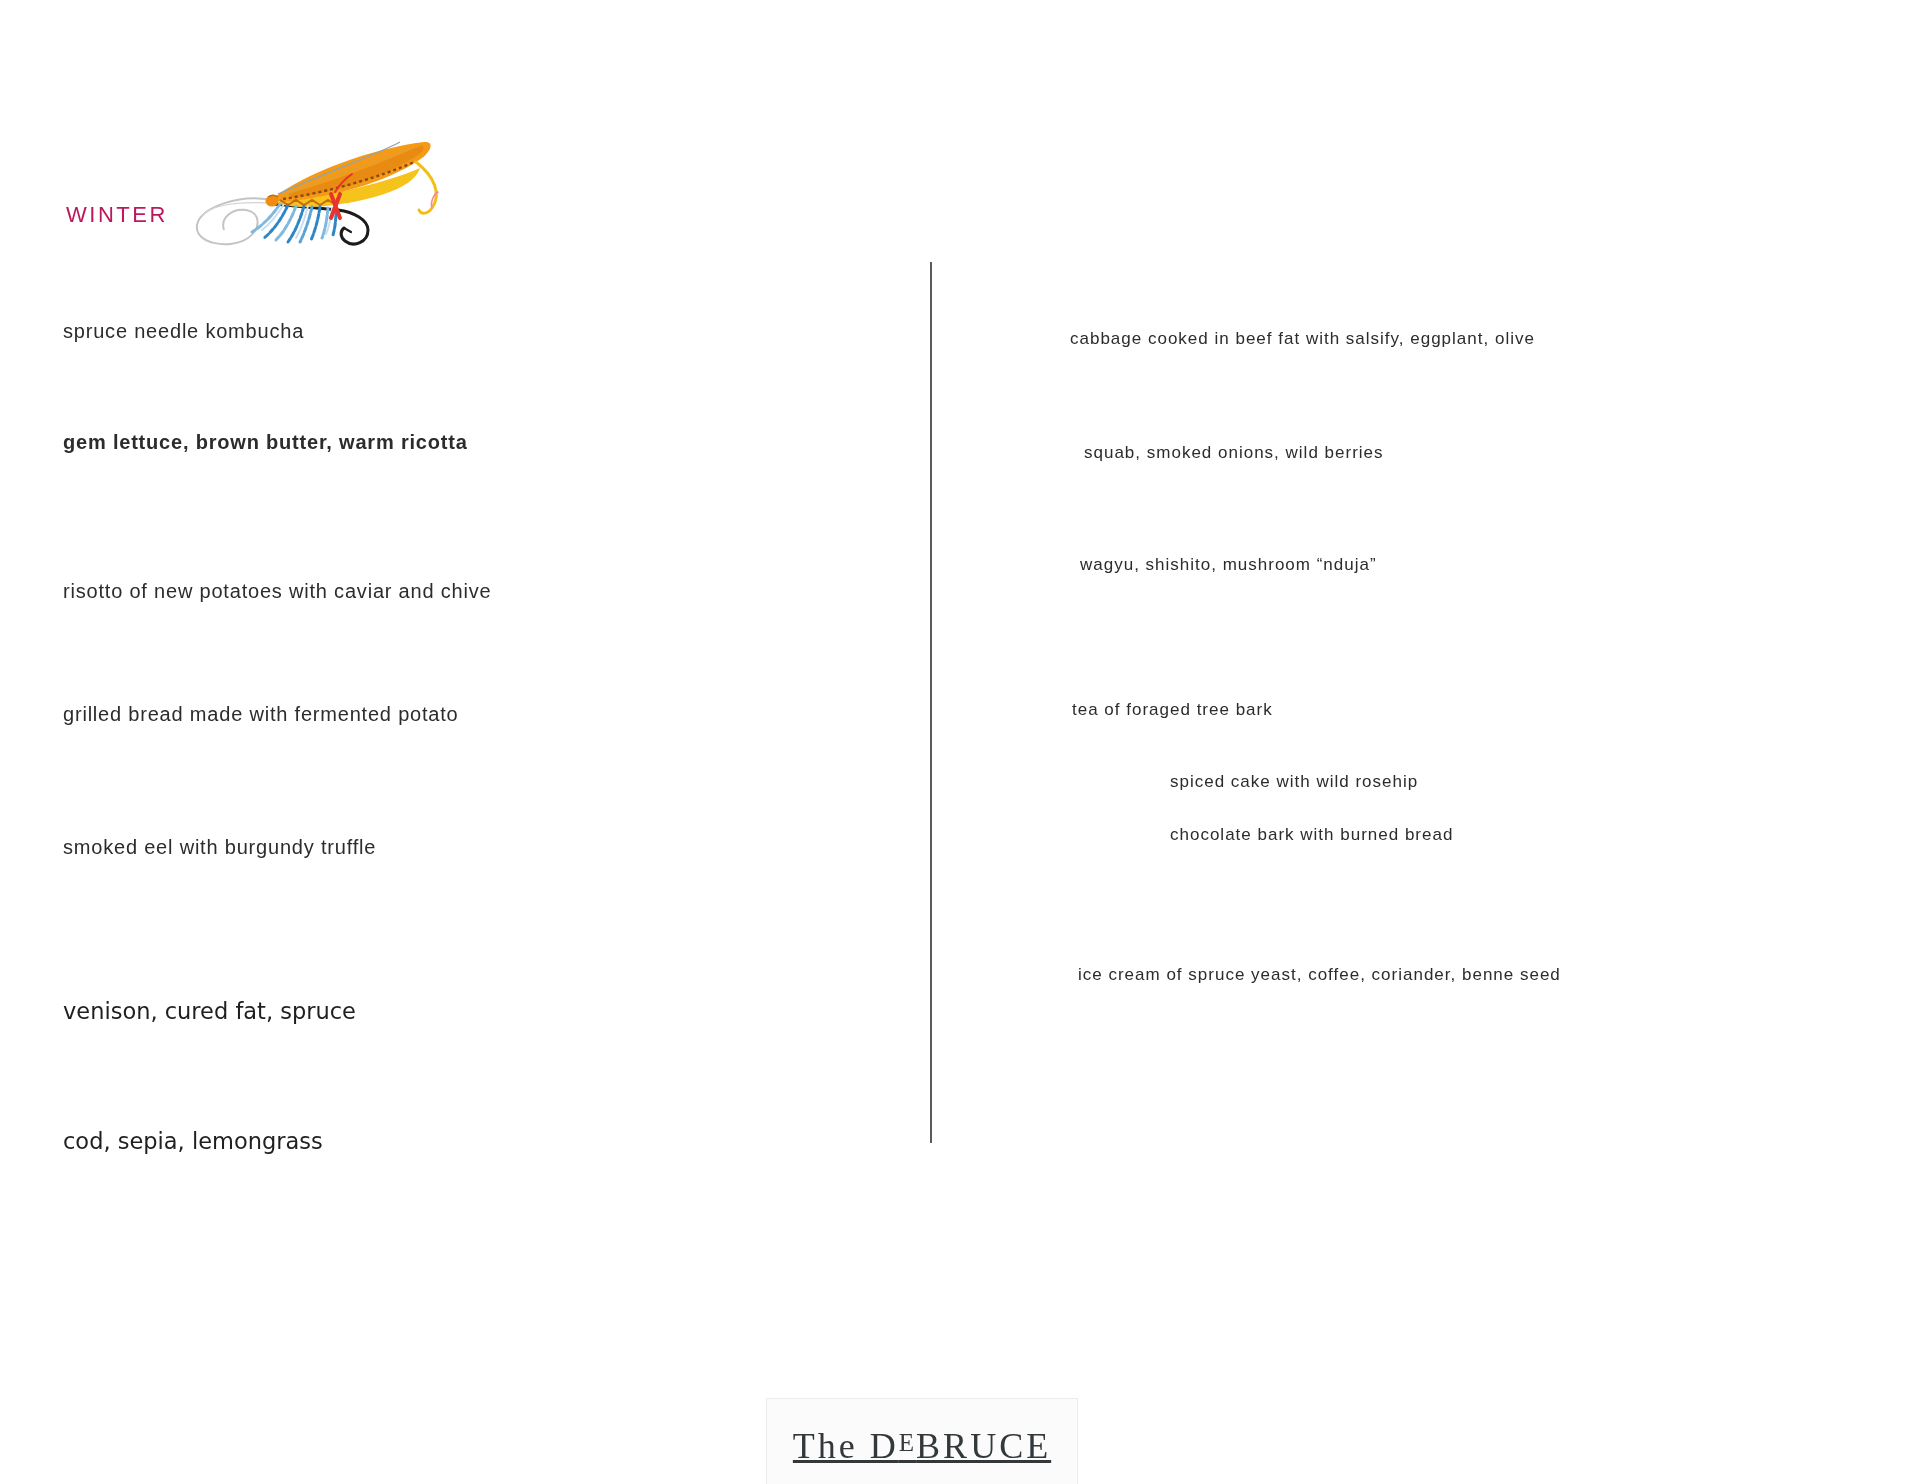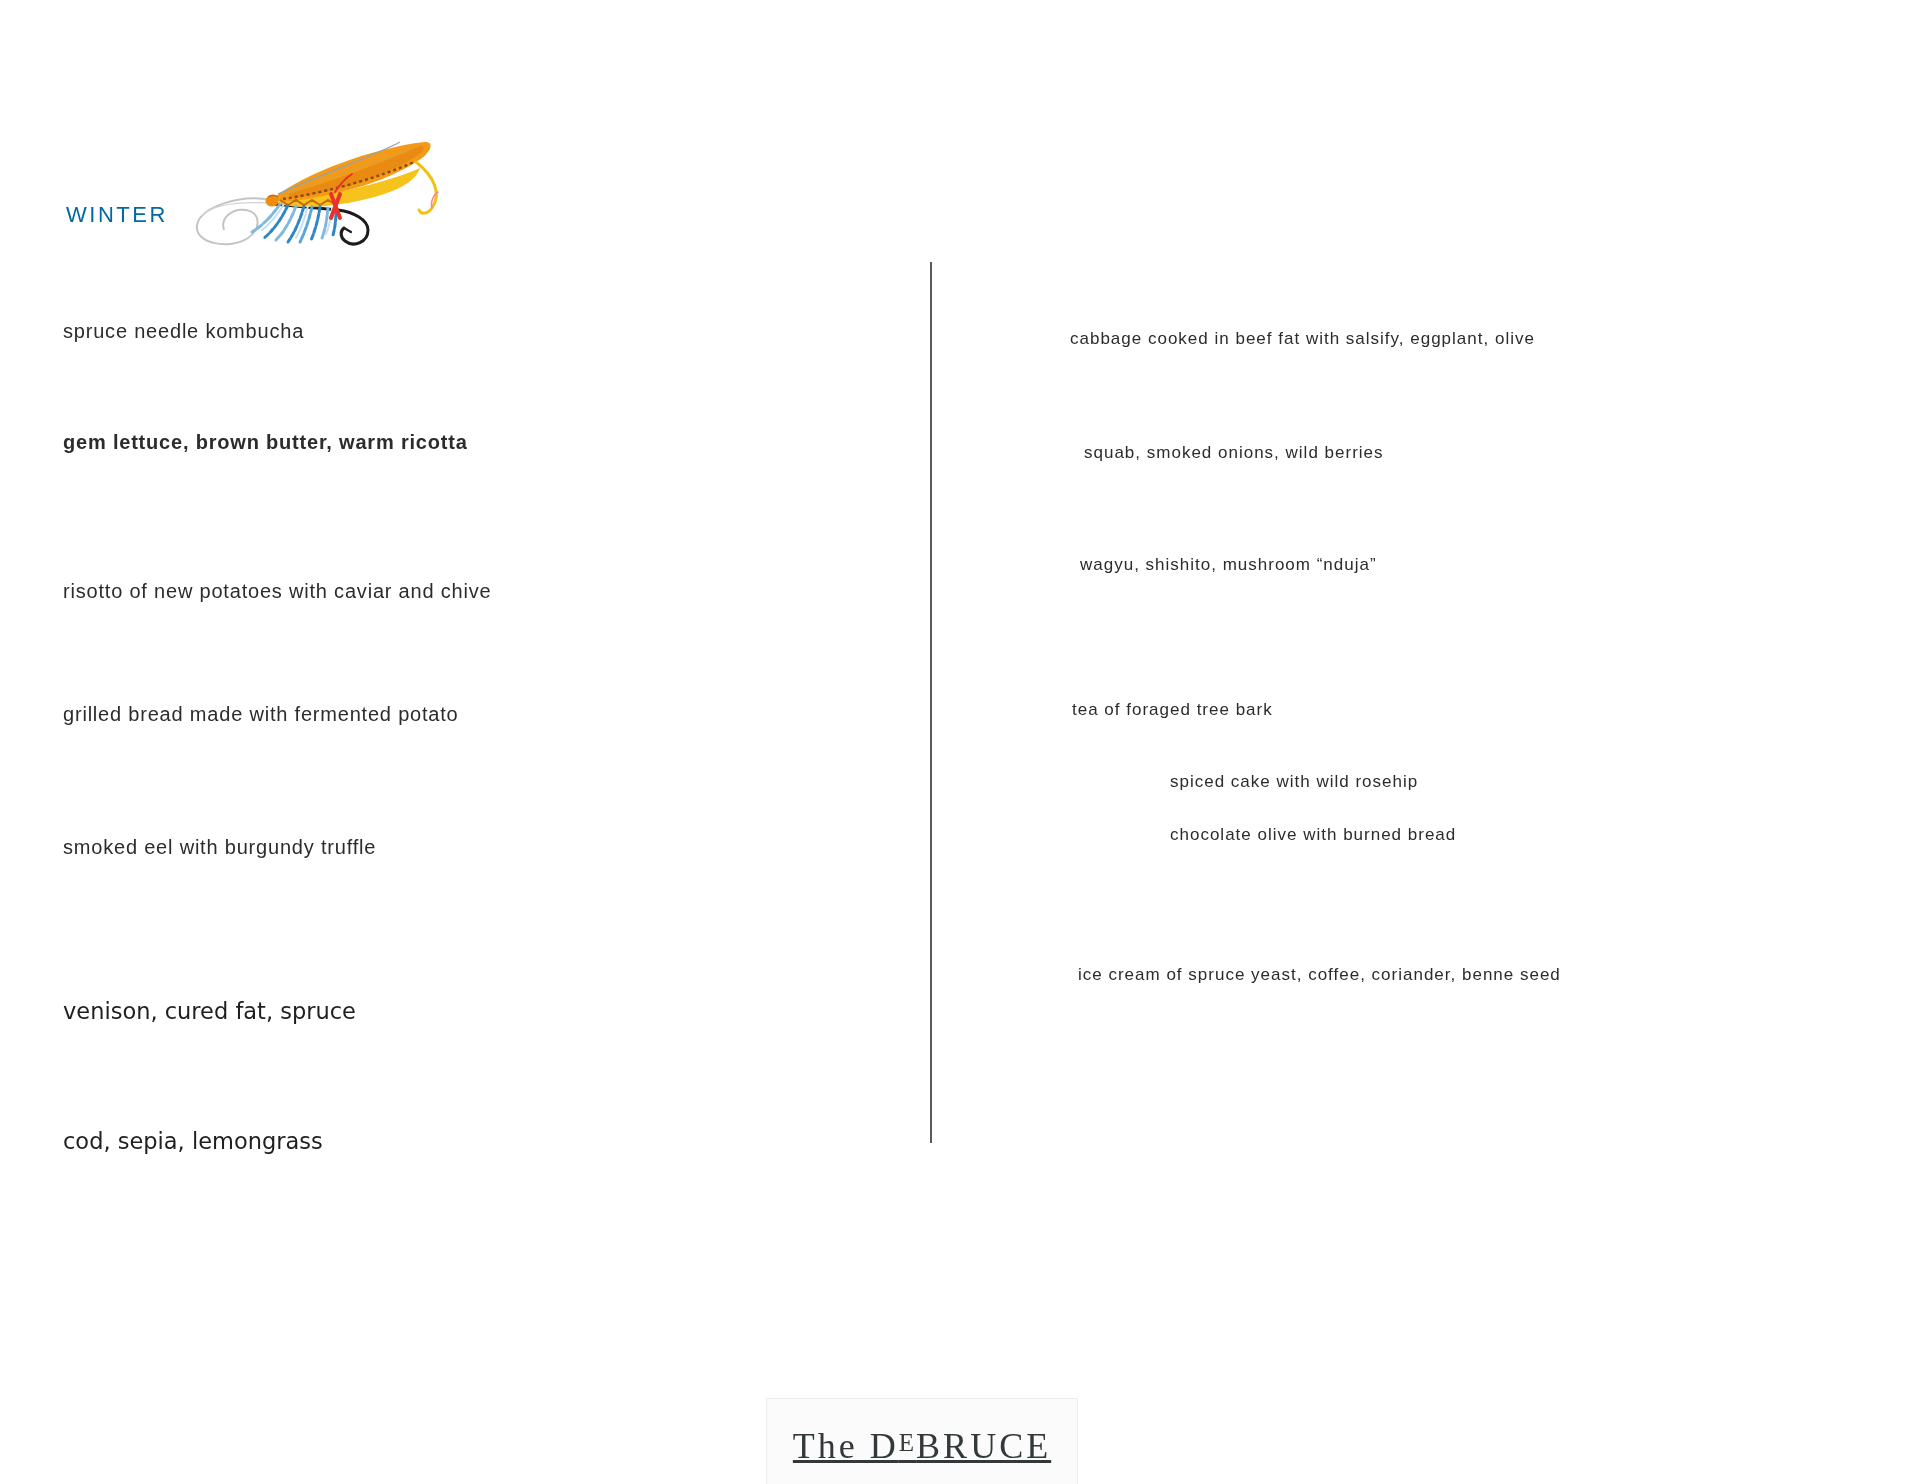--- a/index.html
+++ b/index.html
@@ -10,21 +10,21 @@
     overflow: hidden;
     font-family: "Liberation Sans", sans-serif;
     color: #2c2c2c;
   }
 
   .season-label {
     position: absolute;
     left: 66px; top: 202px;
     font-size: 22px;
     letter-spacing: 2.5px;
-    color: #0369a1;
+    color: #be185d;
     white-space: nowrap;
   }
 
   .fly-illustration {
     position: absolute;
     left: 188px; top: 132px;
     width: 262px; height: 122px;
   }
 
   .column-divider {
@@ -143,20 +143,20 @@
 <div class="menu-item" style="left:63px; top:703px;">grilled bread made with fermented potato</div>
 <div class="menu-item" style="left:63px; top:836px;">smoked eel with burgundy truffle</div>
 <div class="menu-item alt" style="left:63px; top:986px;margin-top:12px;">venison, cured fat, spruce</div>
 <div class="menu-item alt" style="left:63px; top:1128px;">cod, sepia, lemongrass</div>
 
 <div class="menu-item right" style="left:1070px; top:329px;">cabbage cooked in beef fat with salsify, eggplant, olive</div>
 <div class="menu-item right" style="left:1084px; top:443px;">squab, smoked onions, wild berries</div>
 <div class="menu-item right" style="left:1080px; top:555px;">wagyu, shishito, mushroom “nduja”</div>
 <div class="menu-item right" style="left:1072px; top:700px;">tea of foraged tree bark</div>
 <div class="menu-item right" style="left:1170px; top:772px;">spiced cake with wild rosehip</div>
-<div class="menu-item right" style="left:1170px; top:825px;">chocolate olive with burned bread</div>
+<div class="menu-item right" style="left:1170px; top:825px;">chocolate bark with burned bread</div>
 <div class="menu-item right" style="left:1078px; top:965px;">ice cream of spruce yeast, coffee, coriander, benne seed</div>
 
 <div class="logo-box">
   <div class="logo-text">
     <span>The D</span><span class="smallcap-e">E</span><span>BRUCE</span>
   </div>
 </div>
 
 </body></html>

